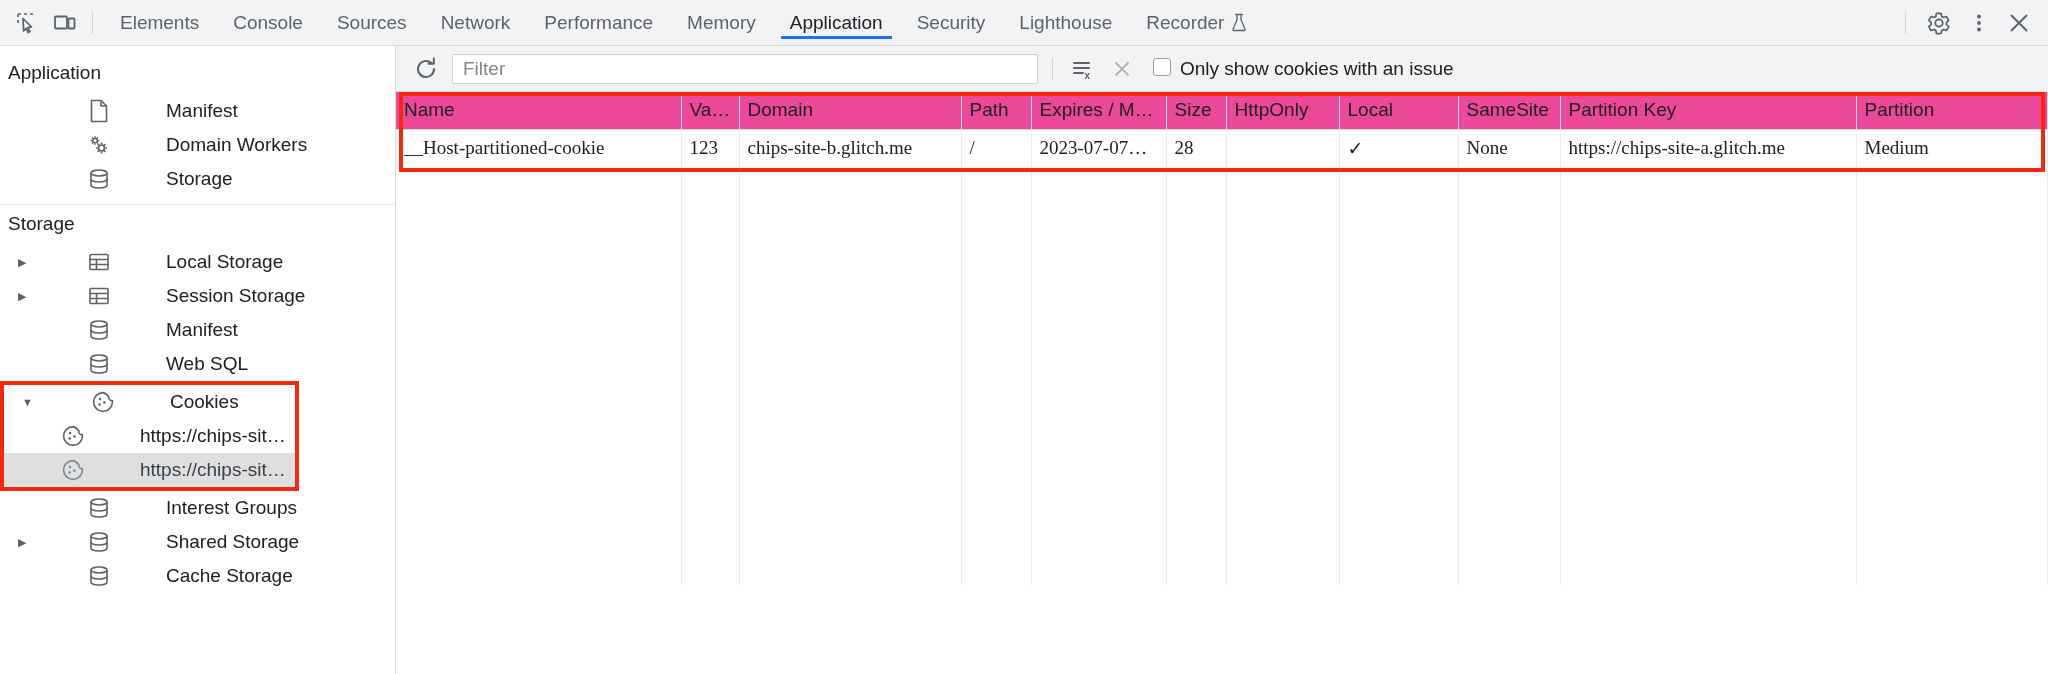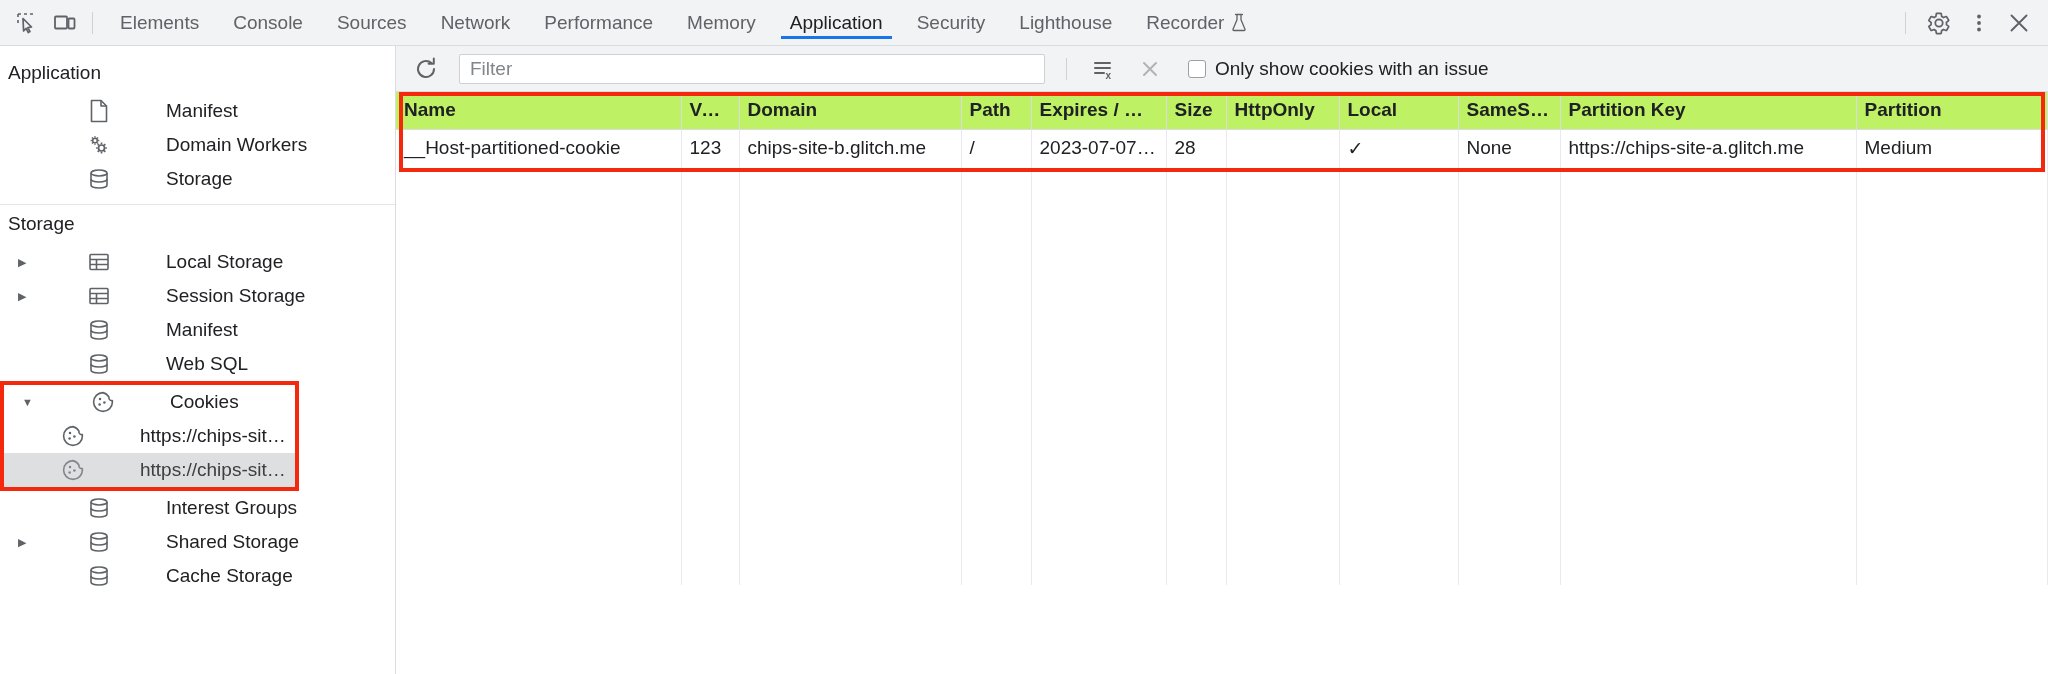--- a/index.html
+++ b/index.html
@@ -132,21 +132,21 @@
     background: #fff;
   }
   .filter-bar {
     height: 46px;
     flex: 0 0 46px;
     background: #f1f3f4;
     border-bottom: 1px solid #dadce0;
     display: flex;
     align-items: center;
     padding: 0 10px 0 14px;
-    gap: 17px;
+    gap: 10px;
   }
   .refresh-btn {
     width: 32px; height: 32px;
     display: flex; align-items: center; justify-content: center;
     cursor: pointer;
     flex: 0 0 auto;
   }
   .filter-input {
     flex: 1 1 auto;
     height: 30px;
@@ -167,21 +167,21 @@
     flex: 0 0 auto;
     margin: 0 4px;
   }
   .fb-icon-btn {
     width: 30px; height: 30px;
     display: flex; align-items: center; justify-content: center;
     cursor: pointer;
     flex: 0 0 auto;
   }
   .checkbox-wrap {
-    display: flex; align-items: center; gap: 9px;
+    display: flex; gap: 9px;
     cursor: pointer;
     margin-left: 6px;
     flex: 0 0 auto;
   }
   .cb-box {
     width: 18px; height: 18px;
     border: 1.5px solid #9aa0a6;
     border-radius: 3px;
     background: #fff;
     flex: 0 0 auto;
@@ -203,22 +203,22 @@
     height: 80px;
     z-index: 5;
   }
   table.cookie-table {
     width: 100%;
     border-collapse: collapse;
     table-layout: fixed;
     font-size: 19px;
   }
   table.cookie-table th {
-    background: #bef264;
-    font-weight: bold;
+    background: #ec4899;
+    font-weight: normal;
     text-align: left;
     color: #202124;
     height: 37px;
     padding: 0 8px;
     border-right: 1px solid #dadce0;
     border-bottom: 1px solid #dadce0;
     white-space: nowrap;
     overflow: hidden;
     text-overflow: ellipsis;
     cursor: pointer;
@@ -226,21 +226,21 @@
   table.cookie-table td {
     height: 38px;
     padding: 0 8px;
     border-right: 1px solid #e8eaed;
     color: #202124;
     white-space: nowrap;
     overflow: hidden;
     text-overflow: ellipsis;
     vertical-align: middle;
   }
-  table.cookie-table tr.data-row { cursor: pointer; }
+  table.cookie-table tr.data-row { cursor: pointer; font-family: Liberation Serif, serif; }
   table.cookie-table tr.filler td {
     height: 38px;
     border-right: 1px solid #e8eaed;
   }
   .col-name      { width: 285px; }
   .col-value     { width: 58px; }
   .col-domain    { width: 222px; }
   .col-path      { width: 70px; }
   .col-expires   { width: 135px; }
   .col-size      { width: 60px; }

